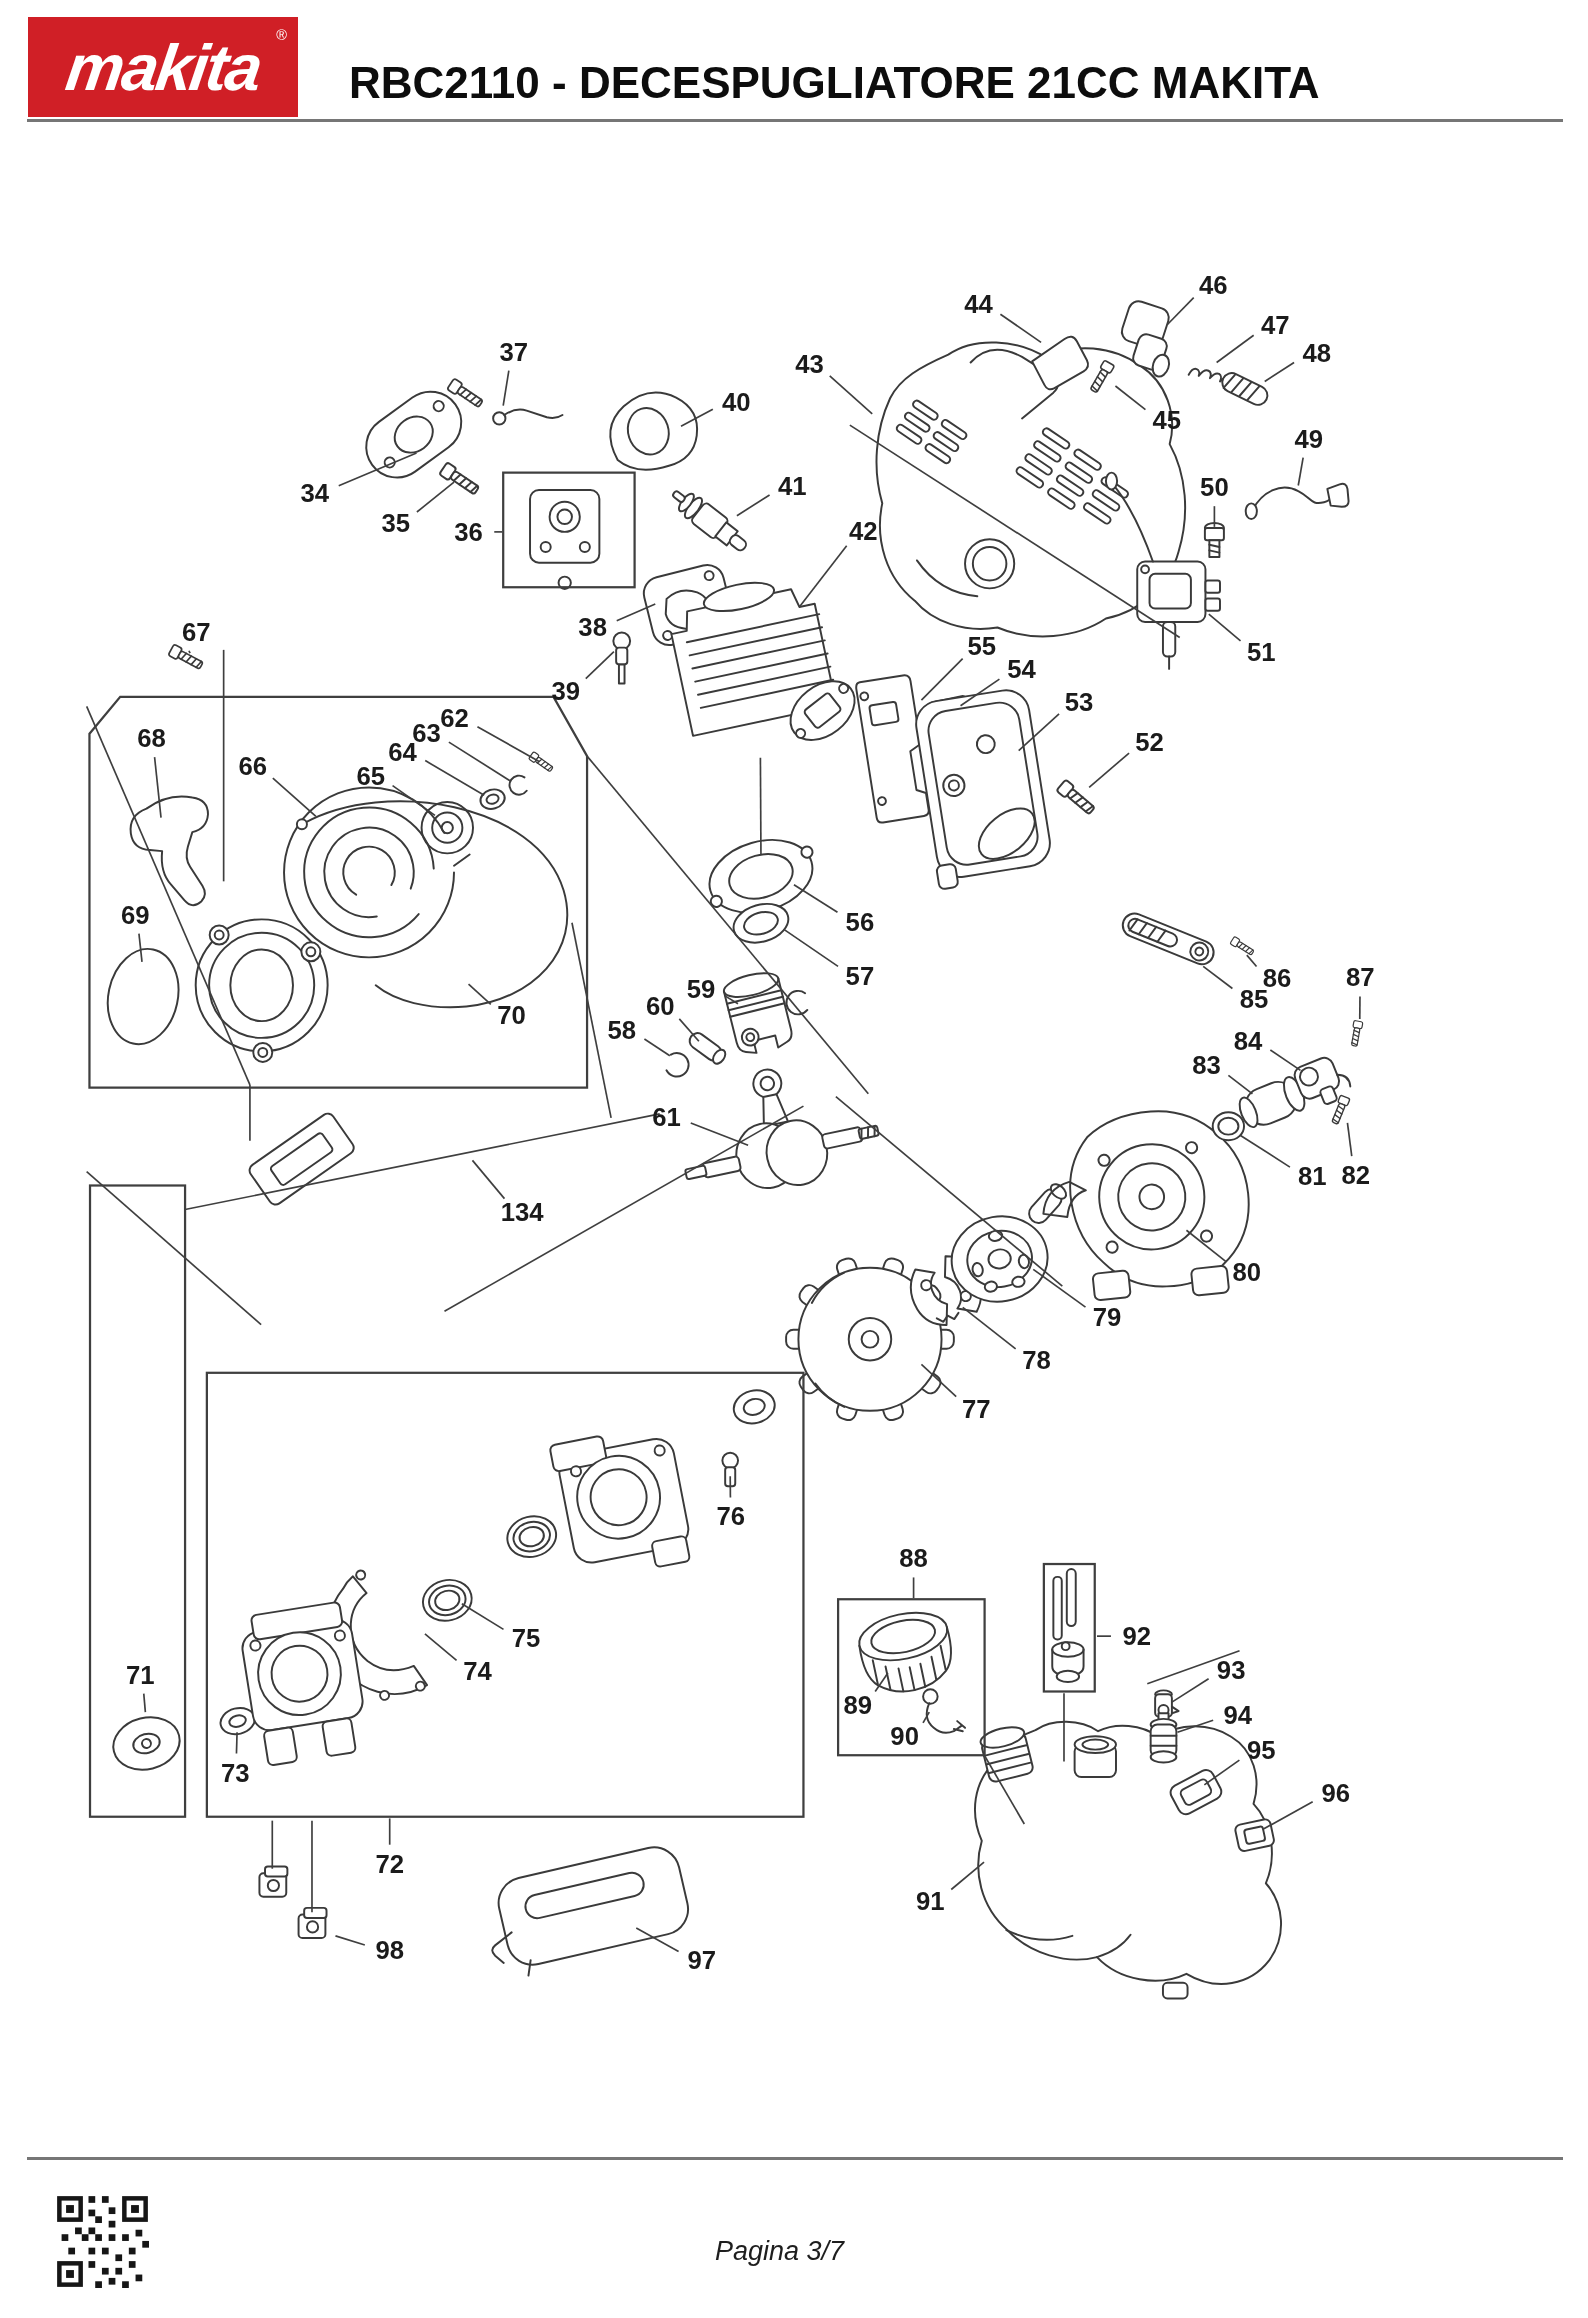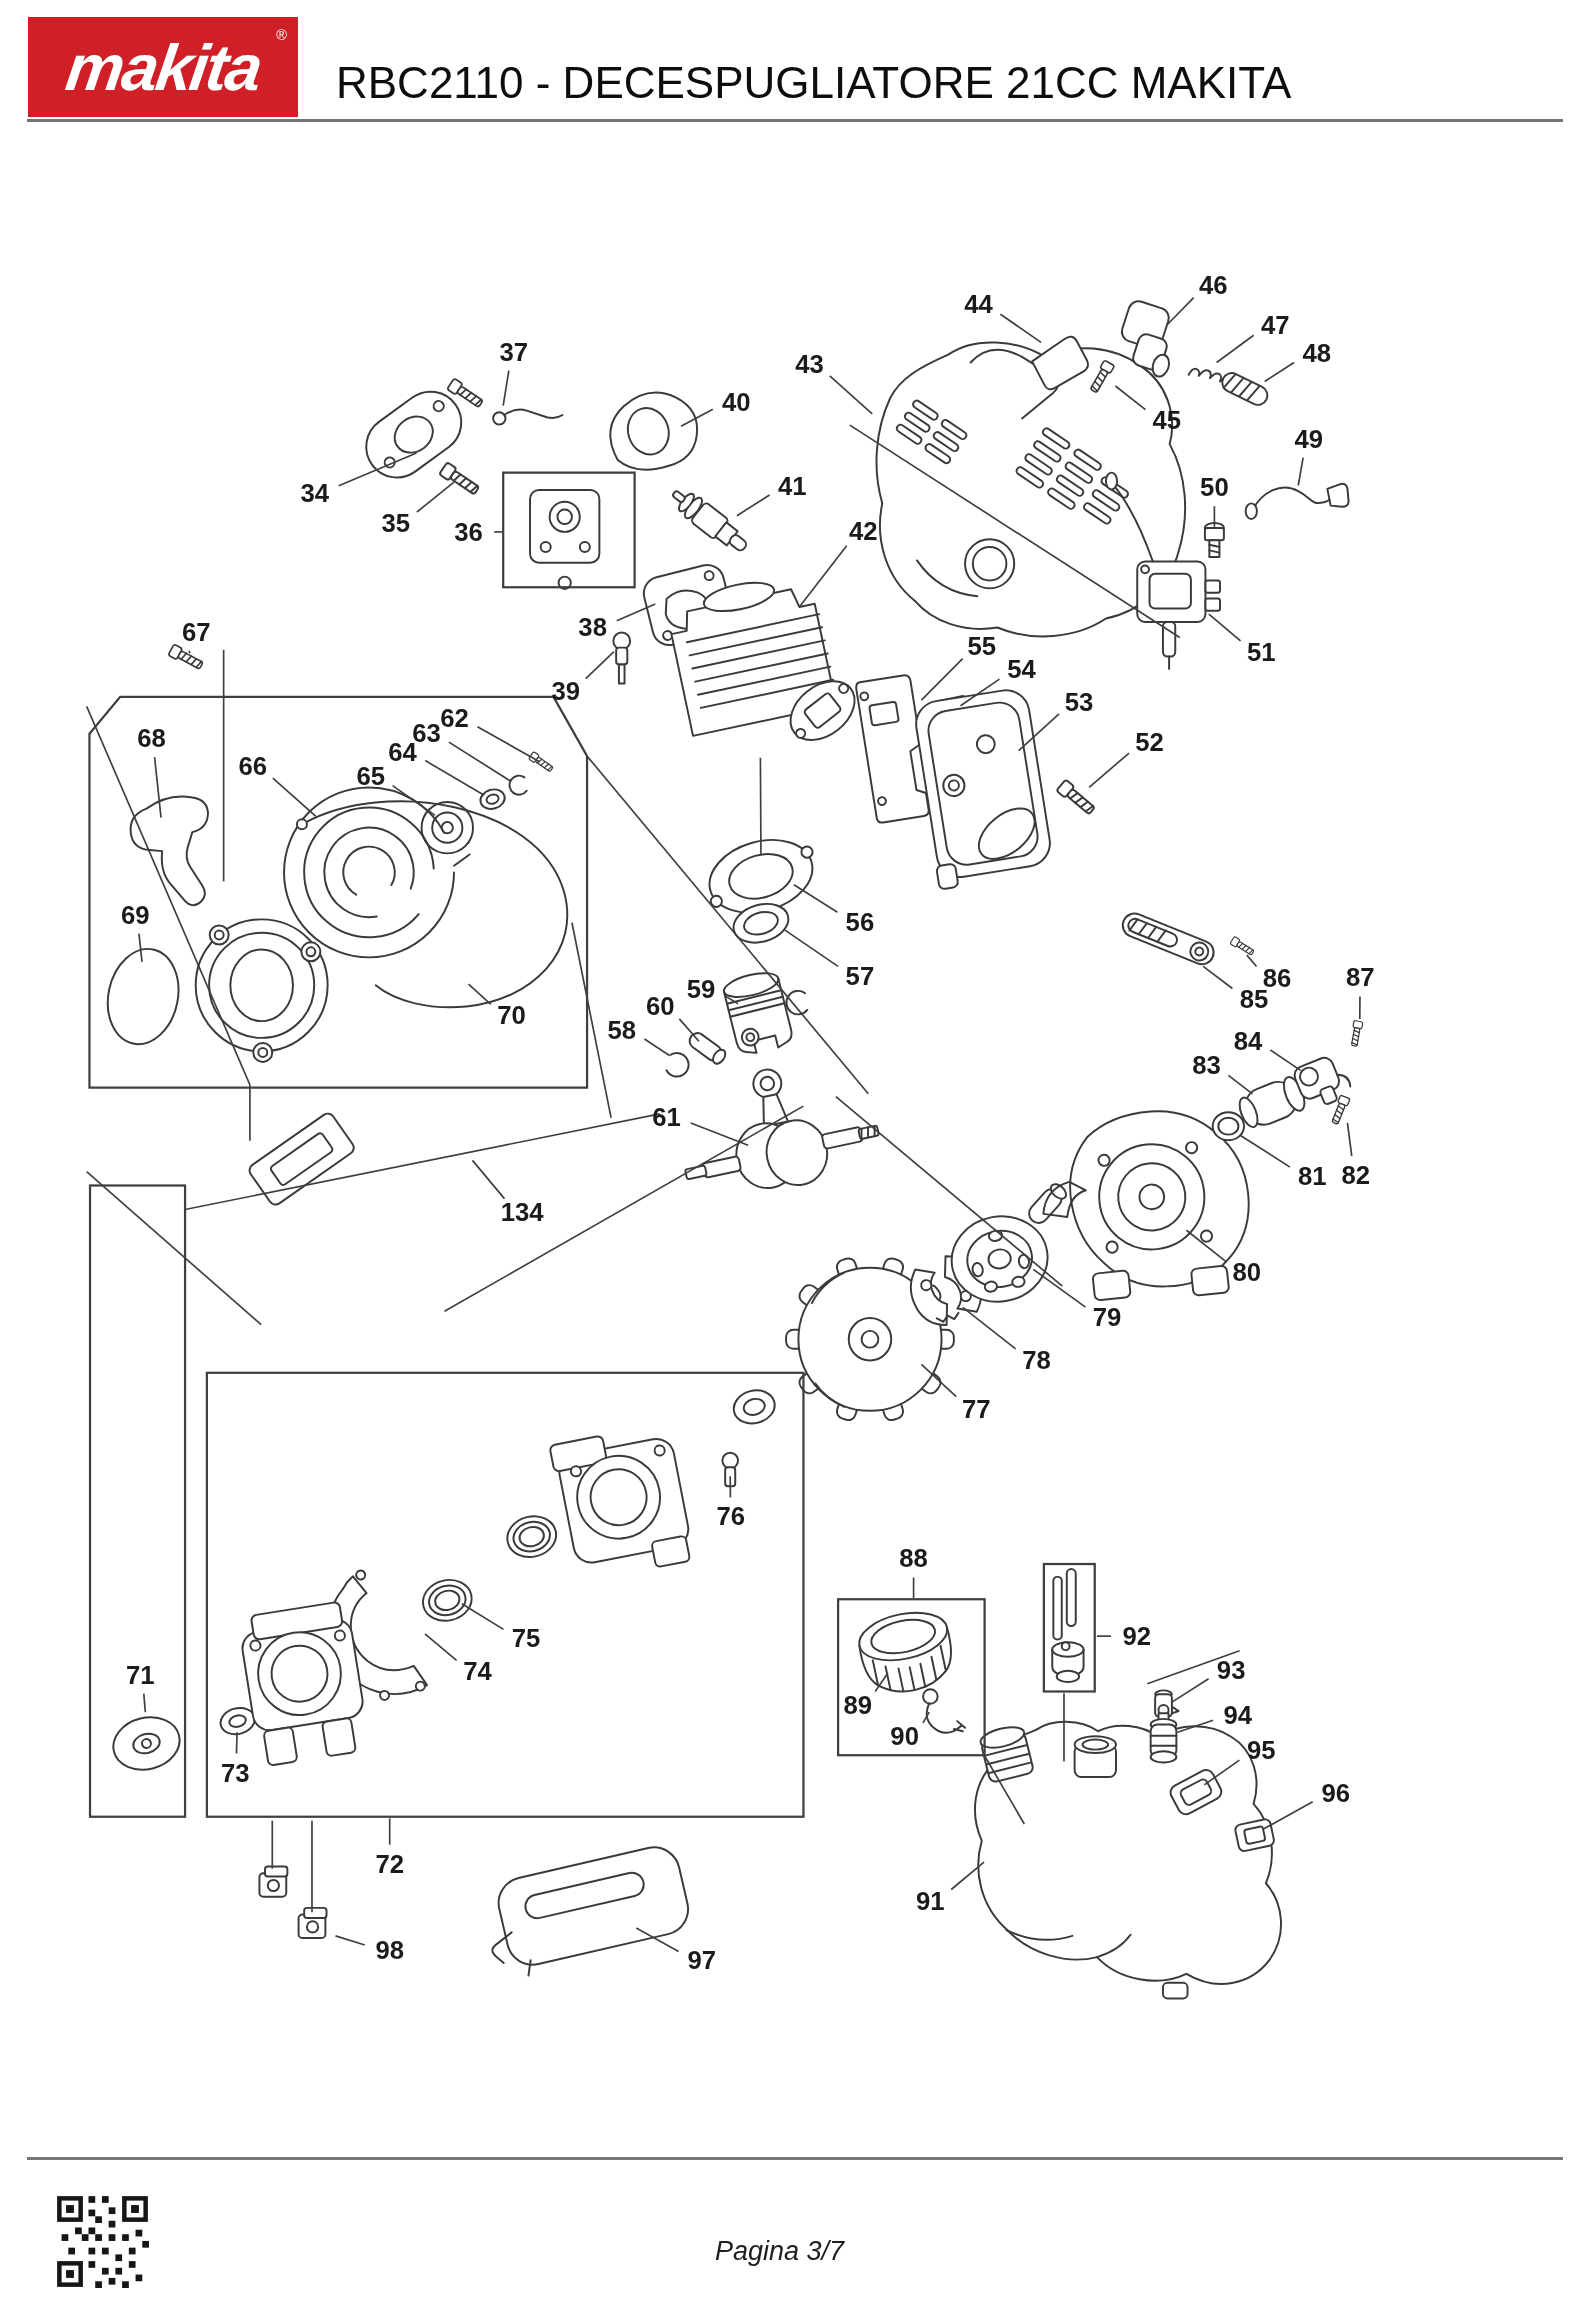--- a/index.html
+++ b/index.html
@@ -3,21 +3,21 @@
 <meta charset="utf-8">
 <style>
   html,body{margin:0;padding:0;background:#dcdcdc}
   .page{position:relative;width:1589px;height:2319px;background:#ffffff;
         font-family:"Liberation Sans",sans-serif;overflow:hidden}
   .logo{position:absolute;left:28px;top:17px;width:270px;height:100px;
         display:flex;align-items:center;justify-content:center}
   .logo .word{color:#fff;font-style:italic;font-weight:bold;font-size:65px;
         letter-spacing:-2.2px;transform:skewX(-8deg);line-height:1}
   .logo .reg{position:absolute;right:11.2px;top:10px;color:#fff;font-size:14.5px;font-style:normal}
-  .title{position:absolute;left:336px;top:58px;font-size:44px;font-weight:normal;
+  .title{position:absolute;left:349px;top:58px;font-size:44px;font-weight:bold;
         color:#0d0d0d;white-space:nowrap;letter-spacing:0px}
   .rule{position:absolute;left:27px;width:1536px;height:2.8px;background:#767676}
   .pagina{position:absolute;left:0;top:2236px;width:1559px;text-align:center;
         font-style:italic;font-size:27px;color:#1e1e1e}
   svg.diagram{position:absolute;left:0;top:0}
   #sketches *{stroke:#3a3a3a;stroke-width:3.5;fill:#ffffff;stroke-linecap:round;stroke-linejoin:round}
   #sketches .nf, #sketches .nf *{fill:none}
   .lbl{font-family:"Liberation Sans",sans-serif;font-size:46px;font-weight:bold;
        fill:#1b1b1b;text-anchor:middle;stroke:none}
   .ldr{stroke:#3f3f3f;stroke-width:3;fill:none}

